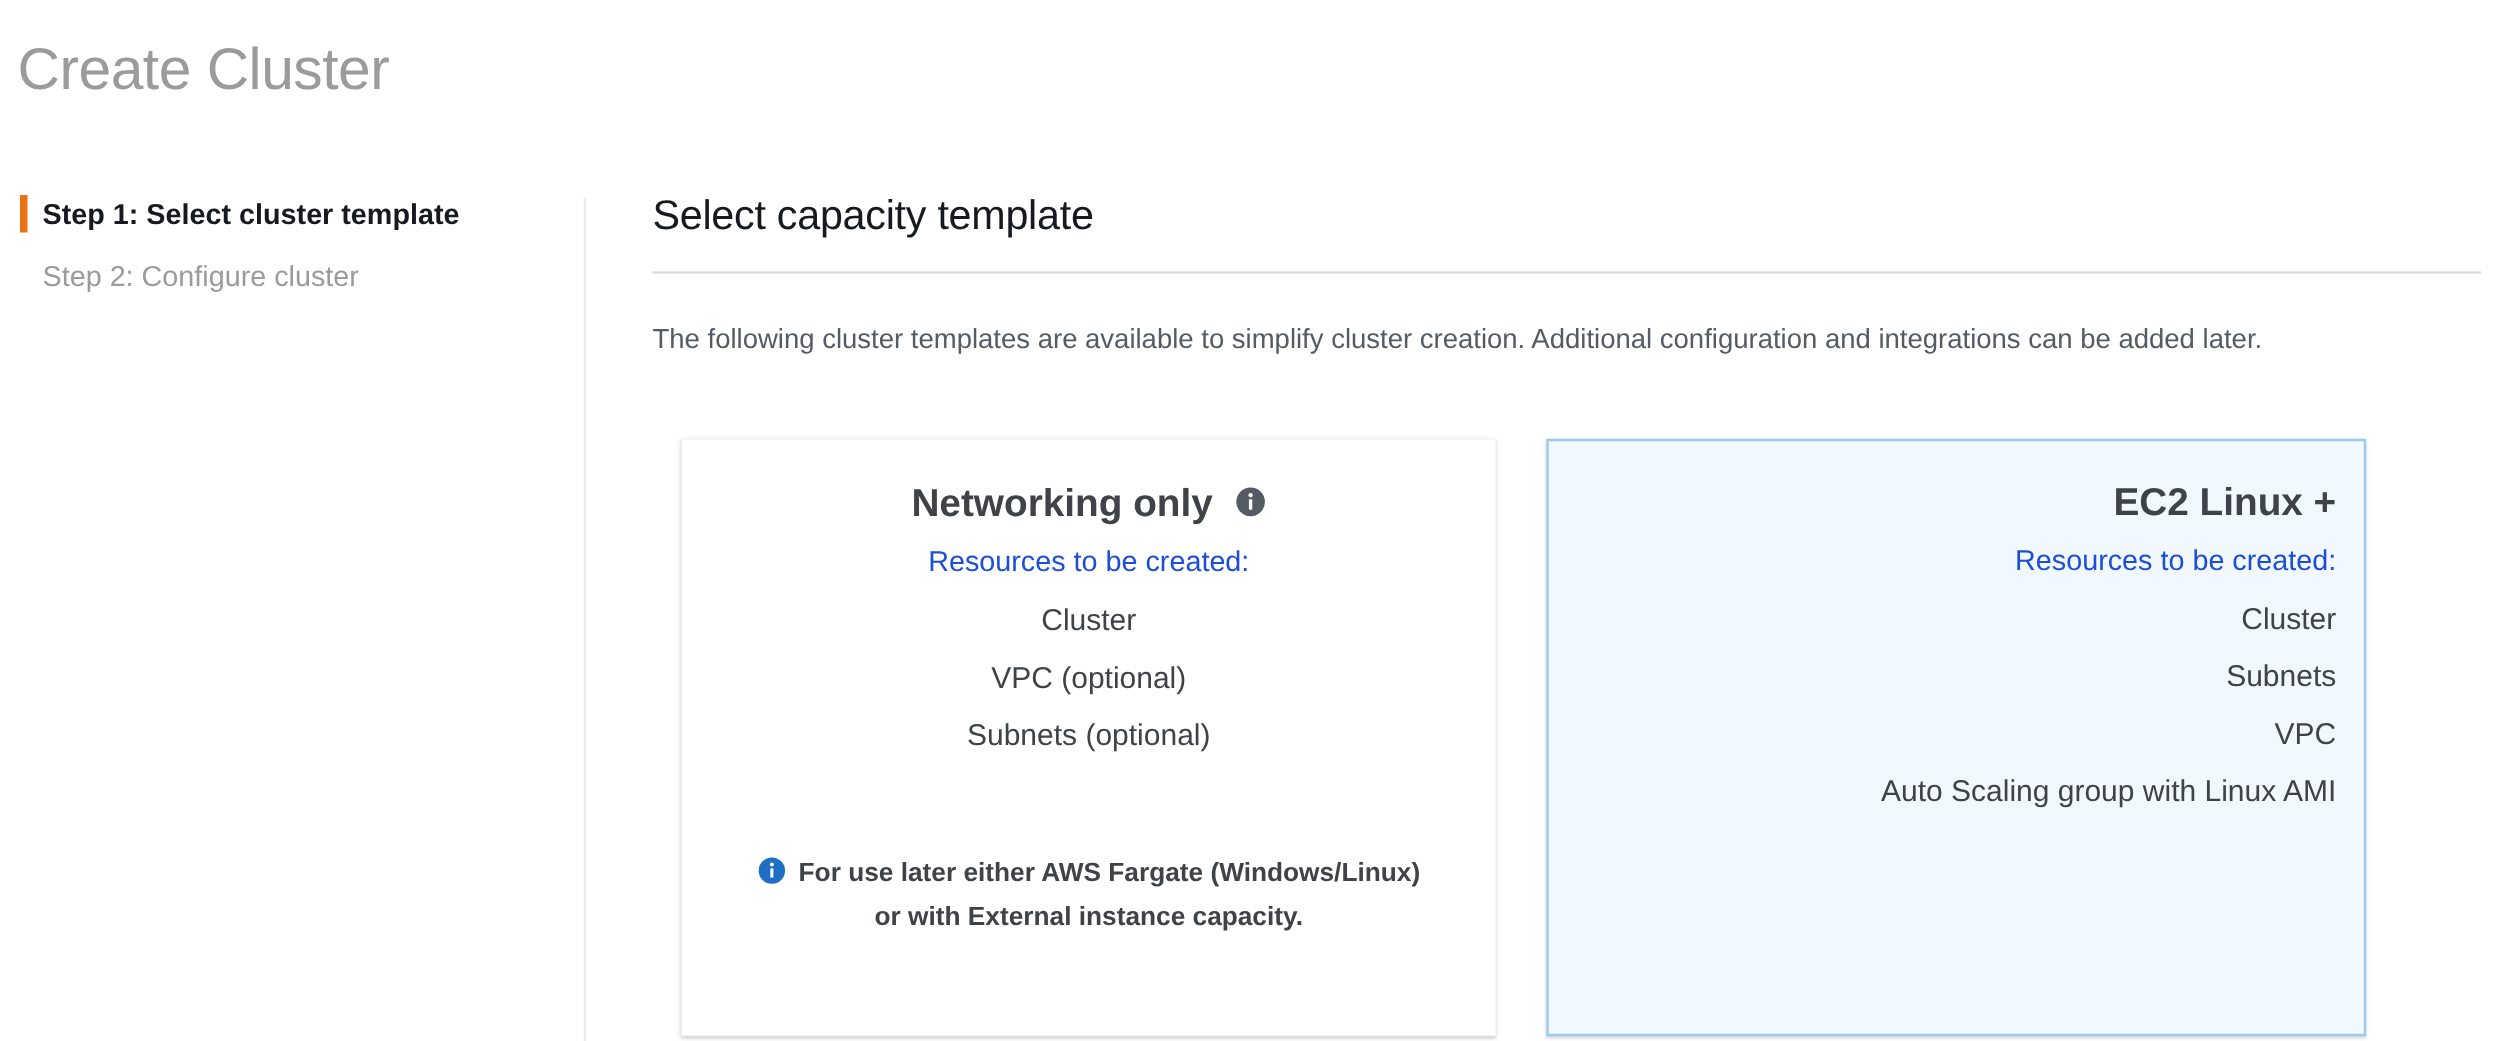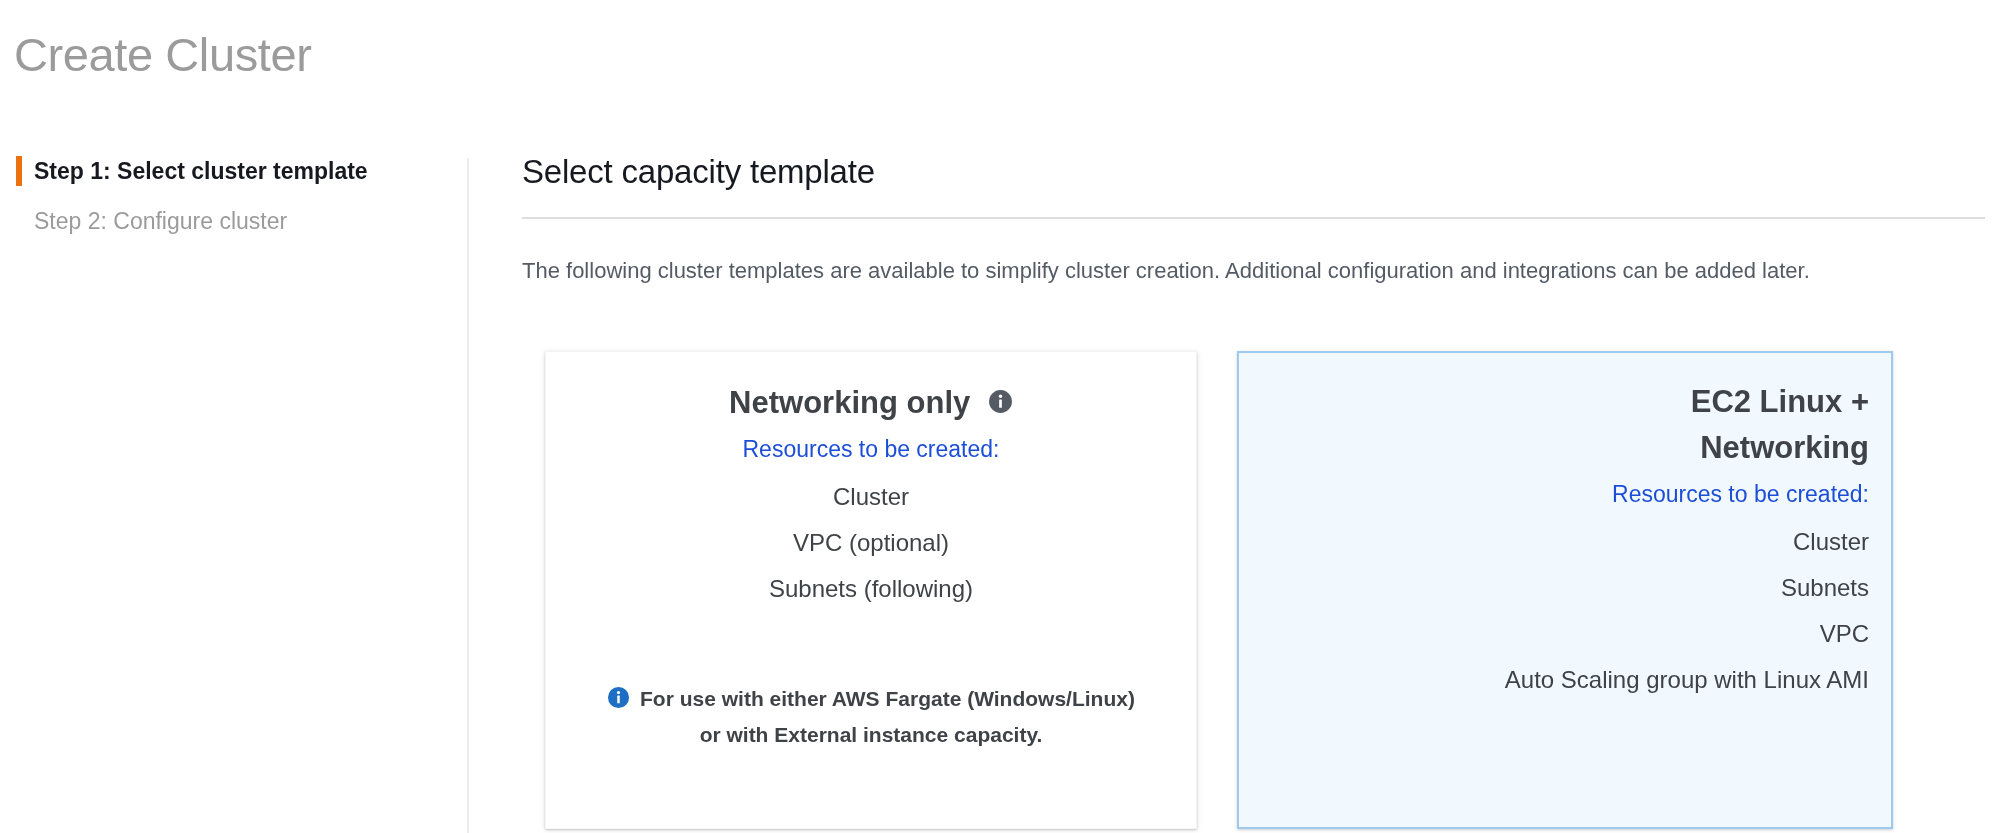--- a/index.html
+++ b/index.html
@@ -236,39 +236,38 @@
               <rect x="10.7" y="10" width="2.6" height="8" rx="0.6" fill="#ffffff"></rect>
               <circle cx="12" cy="6.9" r="1.65" fill="#ffffff"></circle>
             </svg>
           </span>
         </div>
 
         <div class="resources-heading">Resources to be created:</div>
 
         <div class="resource-item">Cluster</div>
         <div class="resource-item">VPC (optional)</div>
-        <div class="resource-item">Subnets (following)</div>
+        <div class="resource-item">Subnets (optional)</div>
 
         <div class="card-footer">
           <span class="info-icon icon-blue">
             <svg viewBox="0 0 24 24" width="23" height="23" aria-hidden="true">
               <circle cx="12" cy="12" r="11" fill="#1E6FC4"></circle>
               <rect x="10.7" y="10" width="2.6" height="8" rx="0.6" fill="#ffffff"></rect>
               <circle cx="12" cy="6.9" r="1.65" fill="#ffffff"></circle>
             </svg>
-          </span><span class="footer-text">For use with either AWS Fargate (Windows/Linux)</span>
+          </span><span class="footer-text">For use later either AWS Fargate (Windows/Linux)</span>
           <div>or with External instance capacity.</div>
         </div>
       </div>
 
       <div class="card card-selected">
 
         <div class="card-title">
           <div>EC2 Linux +</div>
-          <div>Networking</div>
         </div>
 
         <div class="resources-heading">Resources to be created:</div>
 
         <div class="resource-item">Cluster</div>
         <div class="resource-item">Subnets</div>
         <div class="resource-item">VPC</div>
         <div class="resource-item">Auto Scaling group with Linux AMI</div>
       </div>
 

